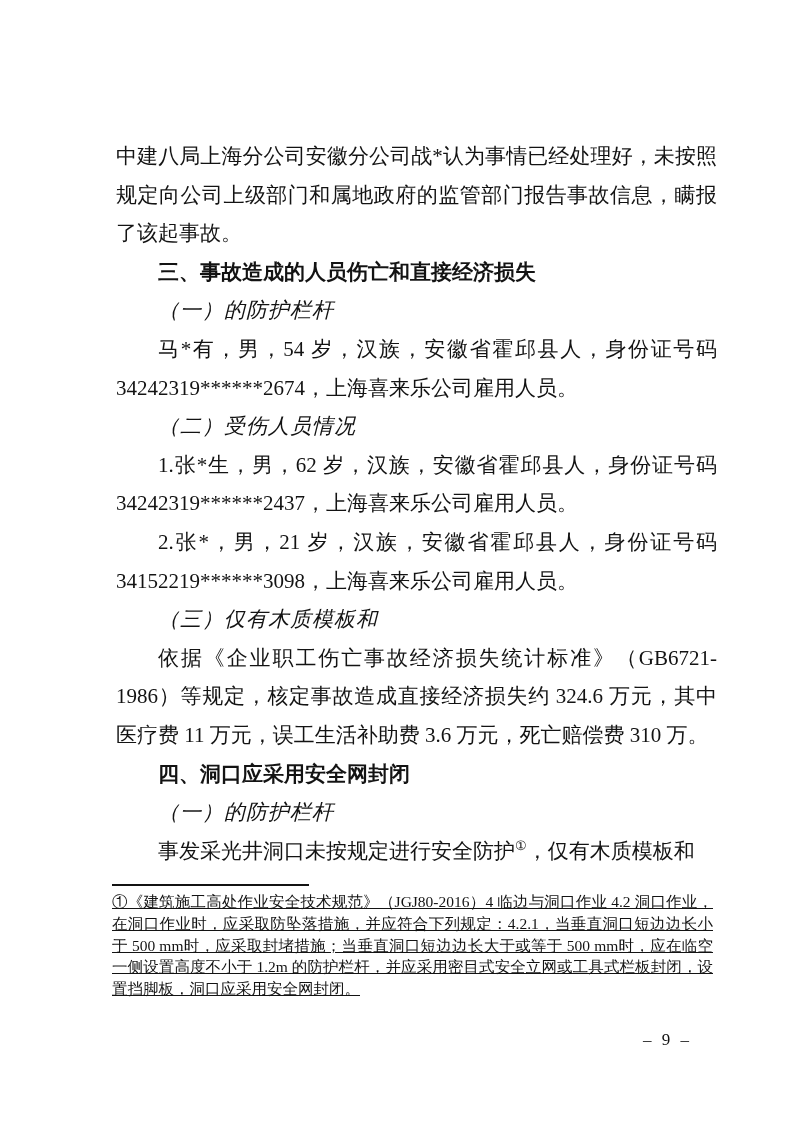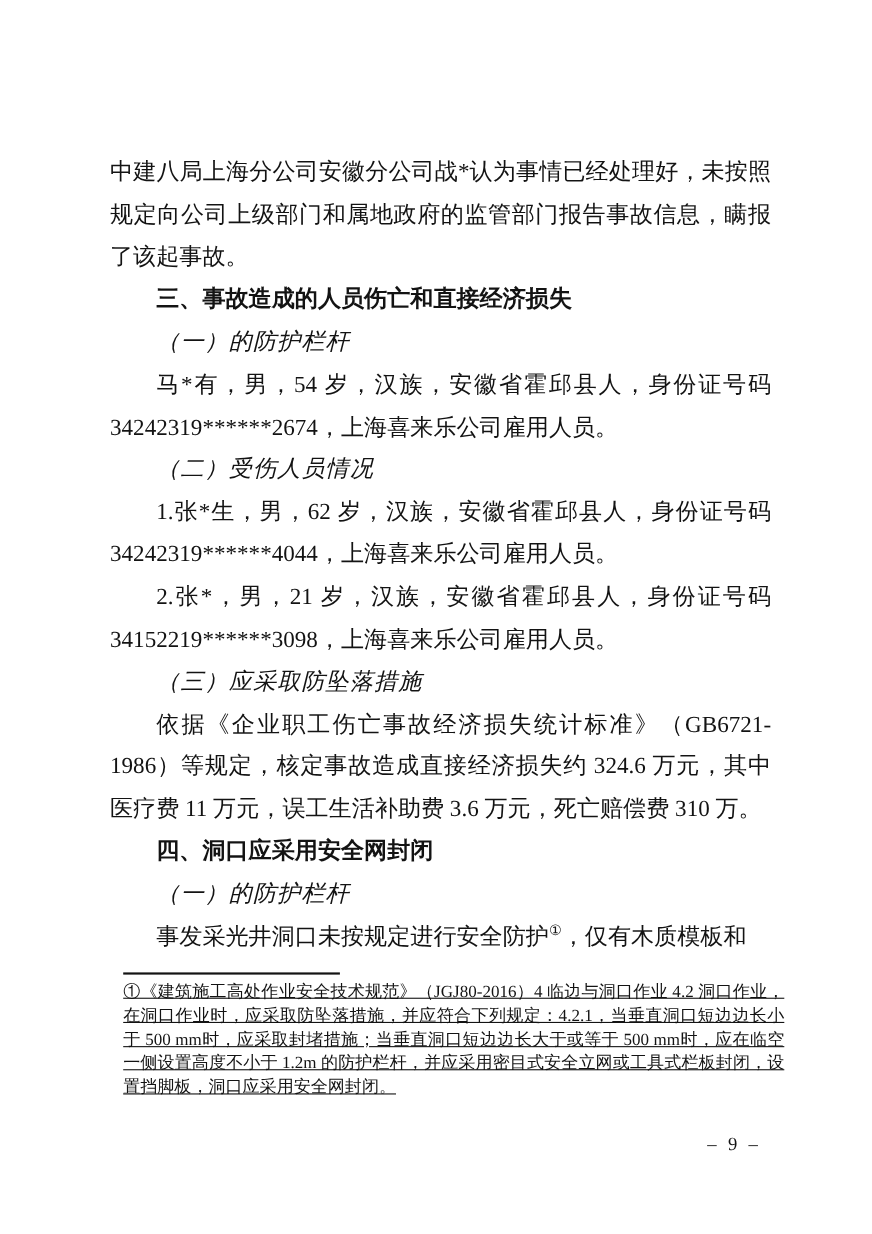--- a/index.html
+++ b/index.html
@@ -8,21 +8,21 @@
     width: 793px;
     height: 1122px;
     margin: 0 auto;
     background: #ffffff;
     color: #131313;
     font-family: "Liberation Serif", "DejaVu Serif", serif;
     overflow: hidden;
   }
   .content {
     position: absolute;
-    left: 100px;
+    left: 116px;
     top: 137px;
     width: 601px;
   }
   .content p, .content h2 { margin: 0; padding: 0; }
   .body-para {
     font-size: 21px;
     line-height: 38.6px;
     text-align: justify;
     text-indent: 2em;
   }
@@ -86,25 +86,25 @@
     <p class="body-para no-indent">中建八局上海分公司安徽分公司战*认为事情已经处理好，未按照规定向公司上级部门和属地政府的监管部门报告事故信息，瞒报了该起事故。</p>
 
     <h2 class="section-heading">三、事故造成的人员伤亡和直接经济损失</h2>
 
     <p class="sub-heading">（一）的防护栏杆</p>
 
     <p class="body-para">马*有，男，54 岁，汉族，安徽省霍邱县人，身份证号码34242319******2674，上海喜来乐公司雇用人员。</p>
 
     <p class="sub-heading">（二）受伤人员情况</p>
 
-    <p class="body-para">1.张*生，男，62 岁，汉族，安徽省霍邱县人，身份证号码34242319******4044，上海喜来乐公司雇用人员。</p>
+    <p class="body-para">1.张*生，男，62 岁，汉族，安徽省霍邱县人，身份证号码34242319******2437，上海喜来乐公司雇用人员。</p>
 
     <p class="body-para">2.张*，男，21 岁，汉族，安徽省霍邱县人，身份证号码34152219******3098，上海喜来乐公司雇用人员。</p>
 
-    <p class="sub-heading">（三）应采取防坠落措施</p>
+    <p class="sub-heading">（三）仅有木质模板和</p>
 
     <p class="body-para">依据《企业职工伤亡事故经济损失统计标准》（GB6721-1986）等规定，核定事故造成直接经济损失约 324.6 万元，其中医疗费 11 万元，误工生活补助费 3.6 万元，死亡赔偿费 310 万。</p>
 
     <h2 class="section-heading">四、洞口应采用安全网封闭</h2>
 
     <p class="sub-heading">（一）的防护栏杆</p>
 
     <p class="body-para"><span>事发采光井洞口未按规定进行安全防护</span><sup>①</sup><span>，仅有木质模板和</span></p>
 
   </div>

